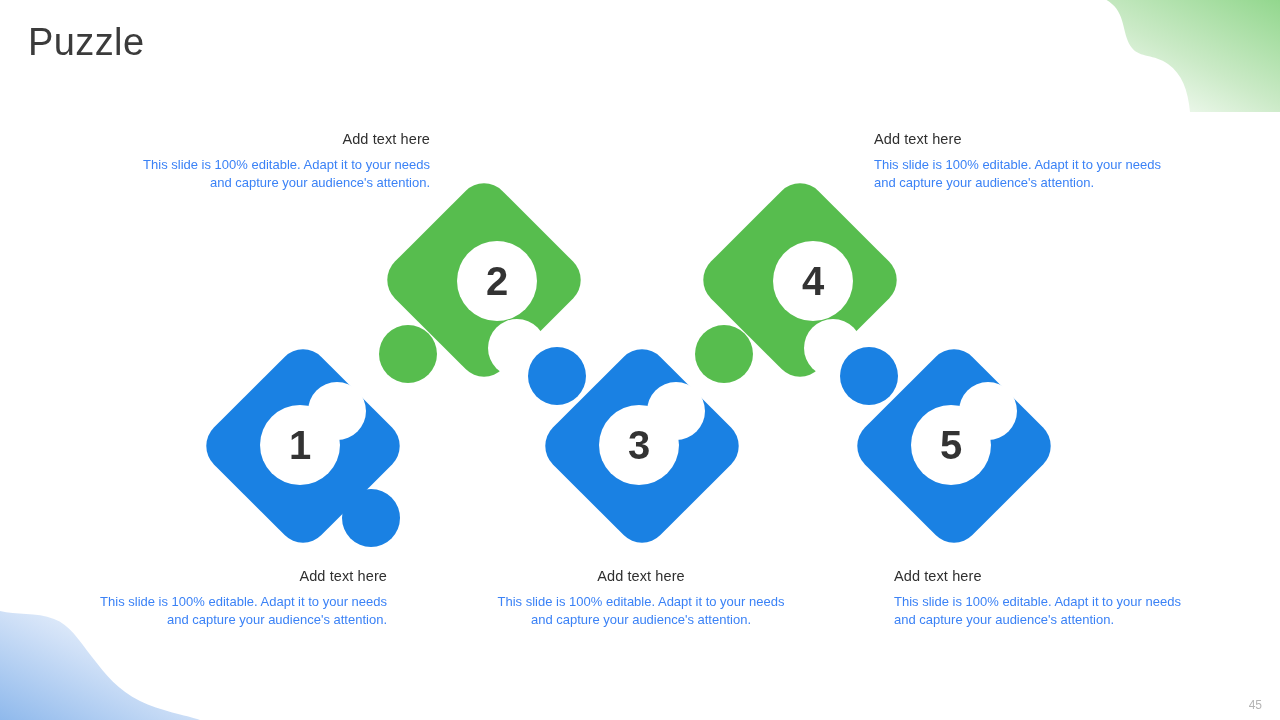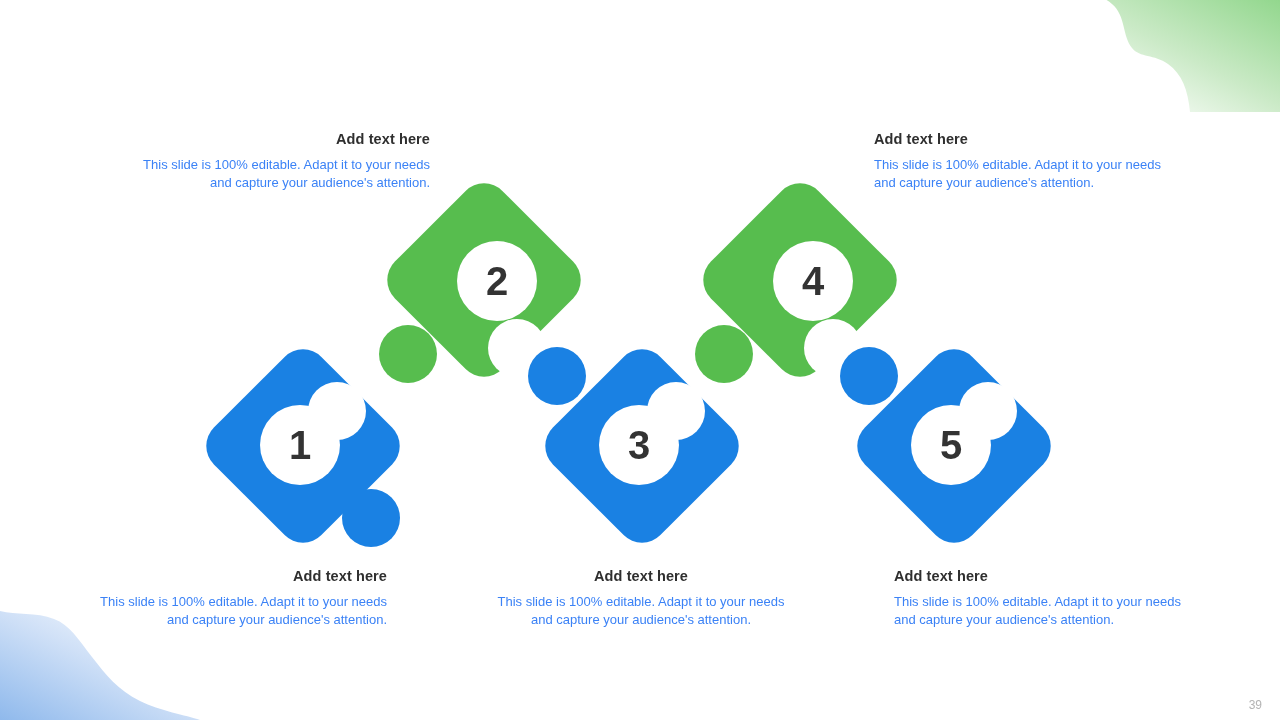--- a/index.html
+++ b/index.html
@@ -41,21 +41,21 @@
     font-size:40px;
     font-weight:bold;
     color:#333333;
     pointer-events:none;
   }
 
   
   .txt-block { position:absolute; }
   .txt-head {
     font-size:14.5px;
-    font-weight:bold;
+    font-weight:normal;
     color:#2f2f2f;
     margin-bottom:9px;
     letter-spacing:0.1px;
   }
   .txt-body {
     font-size:13px;
     color:#3b82f6;
     line-height:1.42;
   }
   .align-right { text-align:right; }
@@ -96,20 +96,21 @@
     <defs>
       <linearGradient id="gBlue" x1="0" y1="1" x2="0.9" y2="0.05">
         <stop offset="0%" stop-color="#8fb9ec"></stop>
         <stop offset="55%" stop-color="#cfe0f7"></stop>
         <stop offset="100%" stop-color="#ffffff"></stop>
       </linearGradient>
     </defs>
     <path fill="url(#gBlue)" d="M0,125 L200,125 C186,120 160,116 140,106 C118,95 106,80 92,62 C78,44 70,30 54,24 C36,17 16,20 0,16 Z"></path>
   </svg>
 
+  <div class="page-title">Puzzle</div>
 
   <div class="puzzle-stage">
 
     <div class="puzzle-piece" style="left:0px; top:160px; width:230px; height:230px;">
       <svg width="230" height="230" viewBox="0 0 230 230">
         <defs>
           <mask id="m1">
             <rect width="230" height="230" fill="black"></rect>
             <g transform="translate(108,118) rotate(45)">
               <rect x="-76" y="-76" width="152" height="152" rx="26" ry="26" fill="white"></rect>
@@ -216,15 +217,15 @@
   <div class="txt-block tb-3 align-center">
     <div class="txt-head">Add text here</div>
     <div class="txt-body">This slide is 100% editable. Adapt it to your needs and capture your audience's attention.</div>
   </div>
 
   <div class="txt-block tb-5 align-left">
     <div class="txt-head">Add text here</div>
     <div class="txt-body">This slide is 100% editable. Adapt it to your needs and capture your audience's attention.</div>
   </div>
 
-  <div class="page-num">39</div>
+  <div class="page-num">45</div>
 
 </div>
 
 </body></html>

